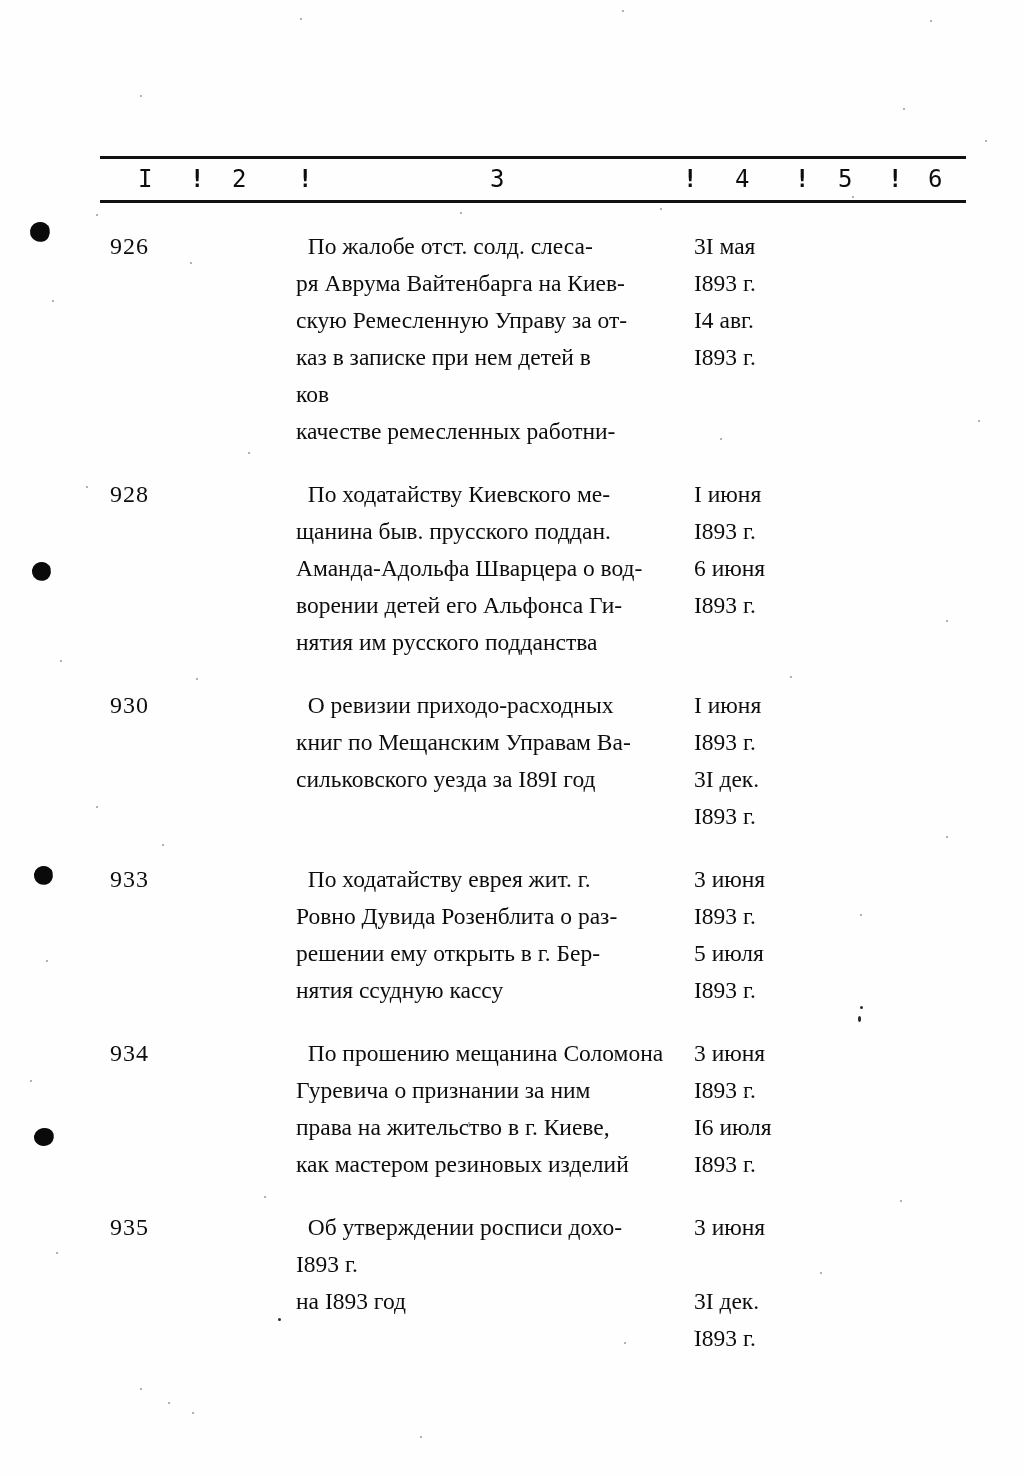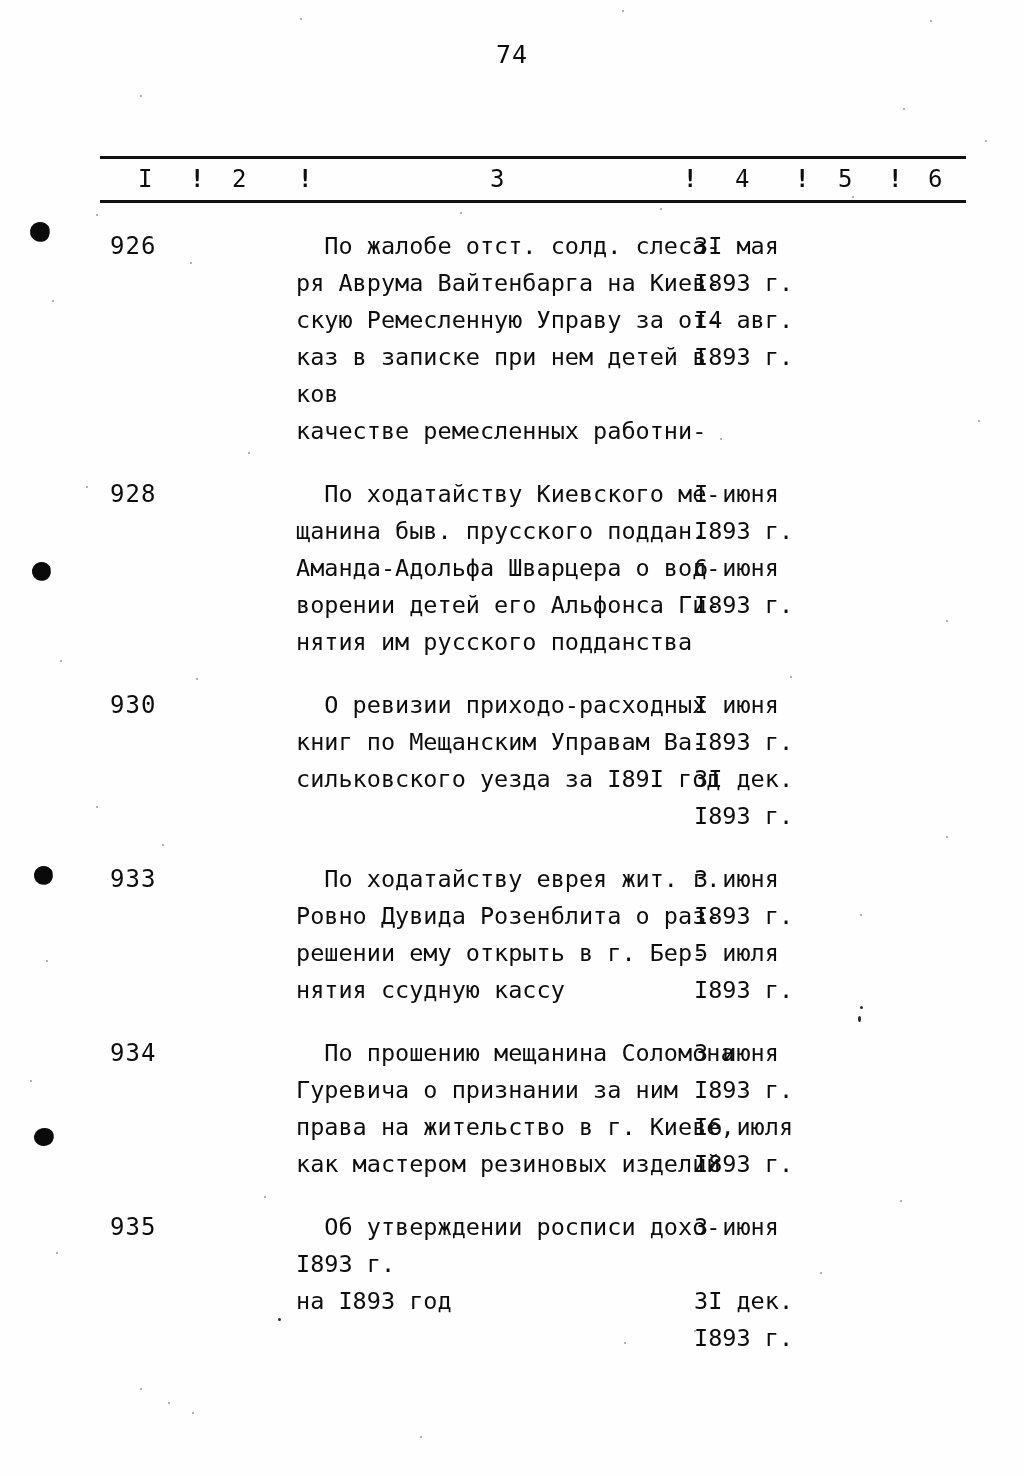--- a/index.html
+++ b/index.html
@@ -63,20 +63,21 @@
     white-space: pre;
   }
   .hsep { font-weight: 700; }
 
   
   #entries {
     position: absolute;
     top: 228px;
     left: 0;
     width: 1024px;
+    font-family: Liberation Serif, serif;
   }
   .entry {
     position: relative;
     margin-bottom: 26px;
   }
   .entry-num {
     position: absolute;
     left: 110px;
     top: 0;
     font-size: 24px;
@@ -117,21 +118,20 @@
     background: #999;
     border-radius: 50%;
   }
   .speck.dark { background: #2a2a2a; }
 </style>
 </head>
 <body>
 
 <div id="page">
 
-  <div id="page-number">74</div>
 
   <div id="header-band">
     <div class="rule top"></div>
     <div class="rule bottom"></div>
     <div id="header-cells">
         <span class="hcell" style="left: 38px;">I</span>
         <span class="hcell hsep" style="left: 90px;">!</span>
         <span class="hcell" style="left: 132px;">2</span>
         <span class="hcell hsep" style="left: 198px;">!</span>
         <span class="hcell" style="left: 390px;">3</span>

